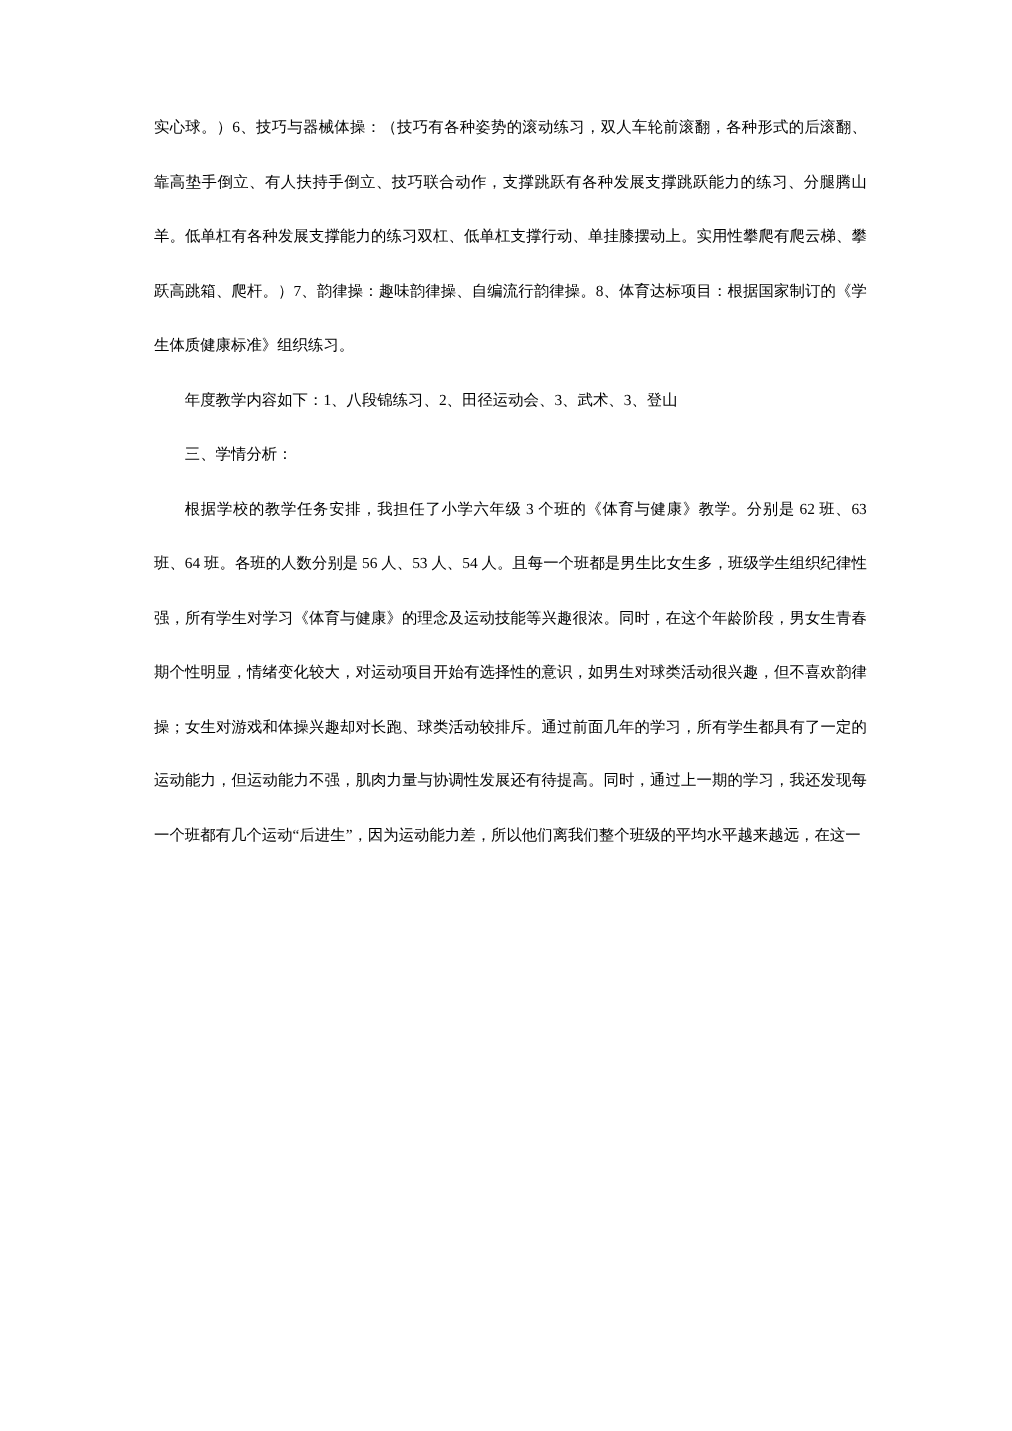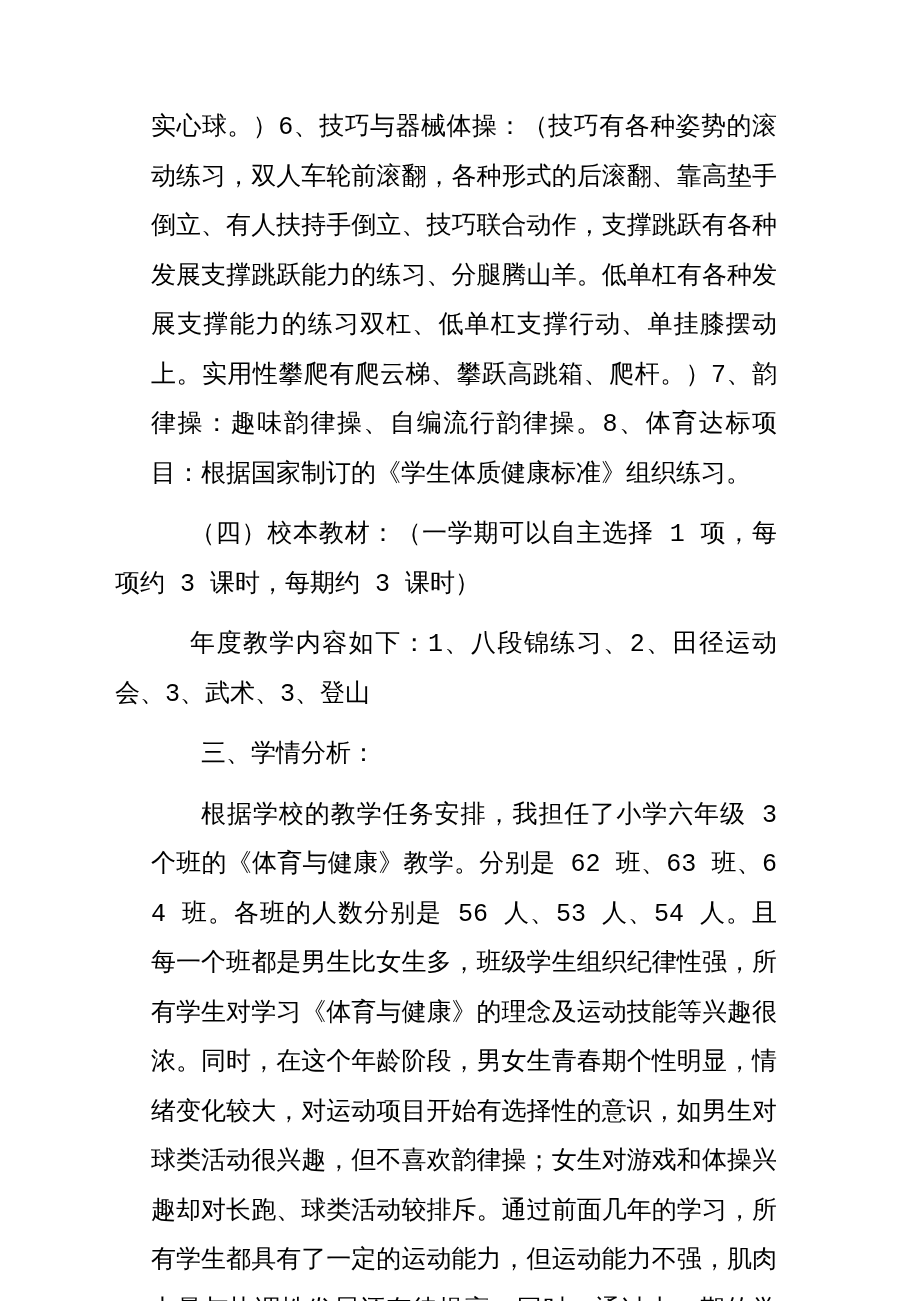--- a/index.html
+++ b/index.html
@@ -13,39 +13,38 @@
       overflow: hidden;
     }
     .page {
       box-sizing: border-box;
       width: 920px;
       height: 1301px;
       padding: 92px 132px 0 140px;
       background: #ffffff;
     }
     .para {
-      margin: 11px;
-      font-family: Liberation Mono, monospace;
-      font-size: 25px;
+      margin: 0;
+      font-family: Liberation Serif, serif;
+      font-size: 14px;
       line-height: 49.5px;
       color: #000000;
       text-align: justify;
       text-justify: inter-ideograph;
       word-break: break-all;
     }
     .para.indent {
       text-indent: 2em;
     }
     .para.outdent {
       margin-left: -25px;
       text-indent: calc(2em + 25px);
     }
   </style>
 </head>
 <body>
 
 <div class="page">
   <p class="para">实心球。）6、技巧与器械体操：（技巧有各种姿势的滚动练习，双人车轮前滚翻，各种形式的后滚翻、靠高垫手倒立、有人扶持手倒立、技巧联合动作，支撑跳跃有各种发展支撑跳跃能力的练习、分腿腾山羊。低单杠有各种发展支撑能力的练习双杠、低单杠支撑行动、单挂膝摆动上。实用性攀爬有爬云梯、攀跃高跳箱、爬杆。）7、韵律操：趣味韵律操、自编流行韵律操。8、体育达标项目：根据国家制订的《学生体质健康标准》组织练习。</p>
-  <p class="para indent outdent">（四）校本教材：（一学期可以自主选择 1 项，每项约 3 课时，每期约 3 课时）</p>
   <p class="para indent outdent">年度教学内容如下：1、八段锦练习、2、田径运动会、3、武术、3、登山</p>
   <p class="para indent">三、学情分析：</p>
   <p class="para indent">根据学校的教学任务安排，我担任了小学六年级 3 个班的《体育与健康》教学。分别是 62 班、63 班、64 班。各班的人数分别是 56 人、53 人、54 人。且每一个班都是男生比女生多，班级学生组织纪律性强，所有学生对学习《体育与健康》的理念及运动技能等兴趣很浓。同时，在这个年龄阶段，男女生青春期个性明显，情绪变化较大，对运动项目开始有选择性的意识，如男生对球类活动很兴趣，但不喜欢韵律操；女生对游戏和体操兴趣却对长跑、球类活动较排斥。通过前面几年的学习，所有学生都具有了一定的运动能力，但运动能力不强，肌肉力量与协调性发展还有待提高。同时，通过上一期的学习，我还发现每一个班都有几个运动“后进生”，因为运动能力差，所以他们离我们整个班级的平均水平越来越远，在这一</p>
 </div>
 
 </body></html>

